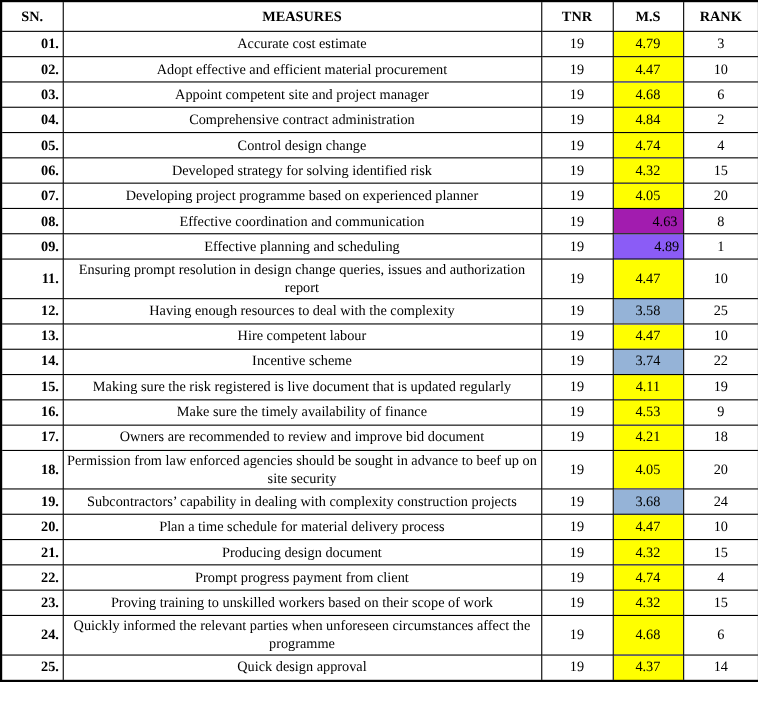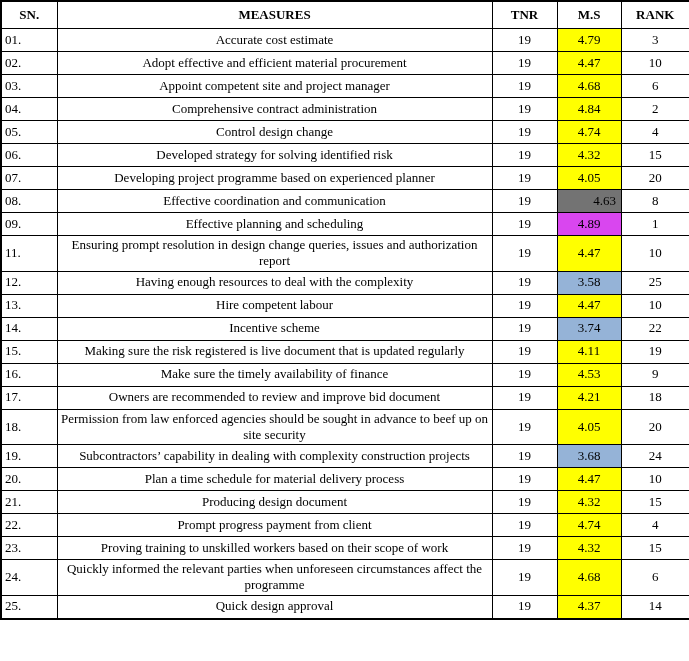--- a/index.html
+++ b/index.html
@@ -35,22 +35,22 @@
   col.col-rank { width: 69px; }
 
   thead th {
     font-weight: bold;
     text-align: center;
     height: 24px;
     font-size: 13.5px;
   }
   tbody td { height: 20px; }
   td.cell-sn {
-    font-weight: normal;
-    text-align: left;
+    font-weight: bold;
+    text-align: right;
   }
   td.cell-measure {
     text-align: center;
     padding-left: 7px;
     padding-right: 5px;
   }
   td.cell-tnr,
   td.cell-ms,
   td.cell-rank {
     text-align: center;
@@ -124,28 +124,28 @@
     <td class="cell-sn">07.</td>
     <td class="cell-measure">Developing project programme based on experienced planner</td>
     <td class="cell-tnr">19</td>
     <td class="cell-ms" style="background-color: rgb(255, 255, 0);">4.05</td>
     <td class="cell-rank">20</td>
   </tr>
         <tr>
     <td class="cell-sn">08.</td>
     <td class="cell-measure">Effective coordination and communication</td>
     <td class="cell-tnr">19</td>
-    <td class="cell-ms" style="background-color: #737373; padding-left: 34px;">4.63</td>
+    <td class="cell-ms" style="background-color: #a21caf; padding-left: 34px;">4.63</td>
     <td class="cell-rank">8</td>
   </tr>
         <tr>
     <td class="cell-sn">09.</td>
     <td class="cell-measure">Effective planning and scheduling</td>
     <td class="cell-tnr">19</td>
-    <td class="cell-ms" style="background-color: #d946ef;">4.89</td>
+    <td class="cell-ms" style="background-color: #8b5cf6; text-align: right;">4.89</td>
     <td class="cell-rank">1</td>
   </tr>
         <tr>
     <td class="cell-sn">11.</td>
     <td class="cell-measure">Ensuring prompt resolution in design change queries, issues and authorization report</td>
     <td class="cell-tnr">19</td>
     <td class="cell-ms" style="background-color: rgb(255, 255, 0);">4.47</td>
     <td class="cell-rank">10</td>
   </tr>
         <tr>

